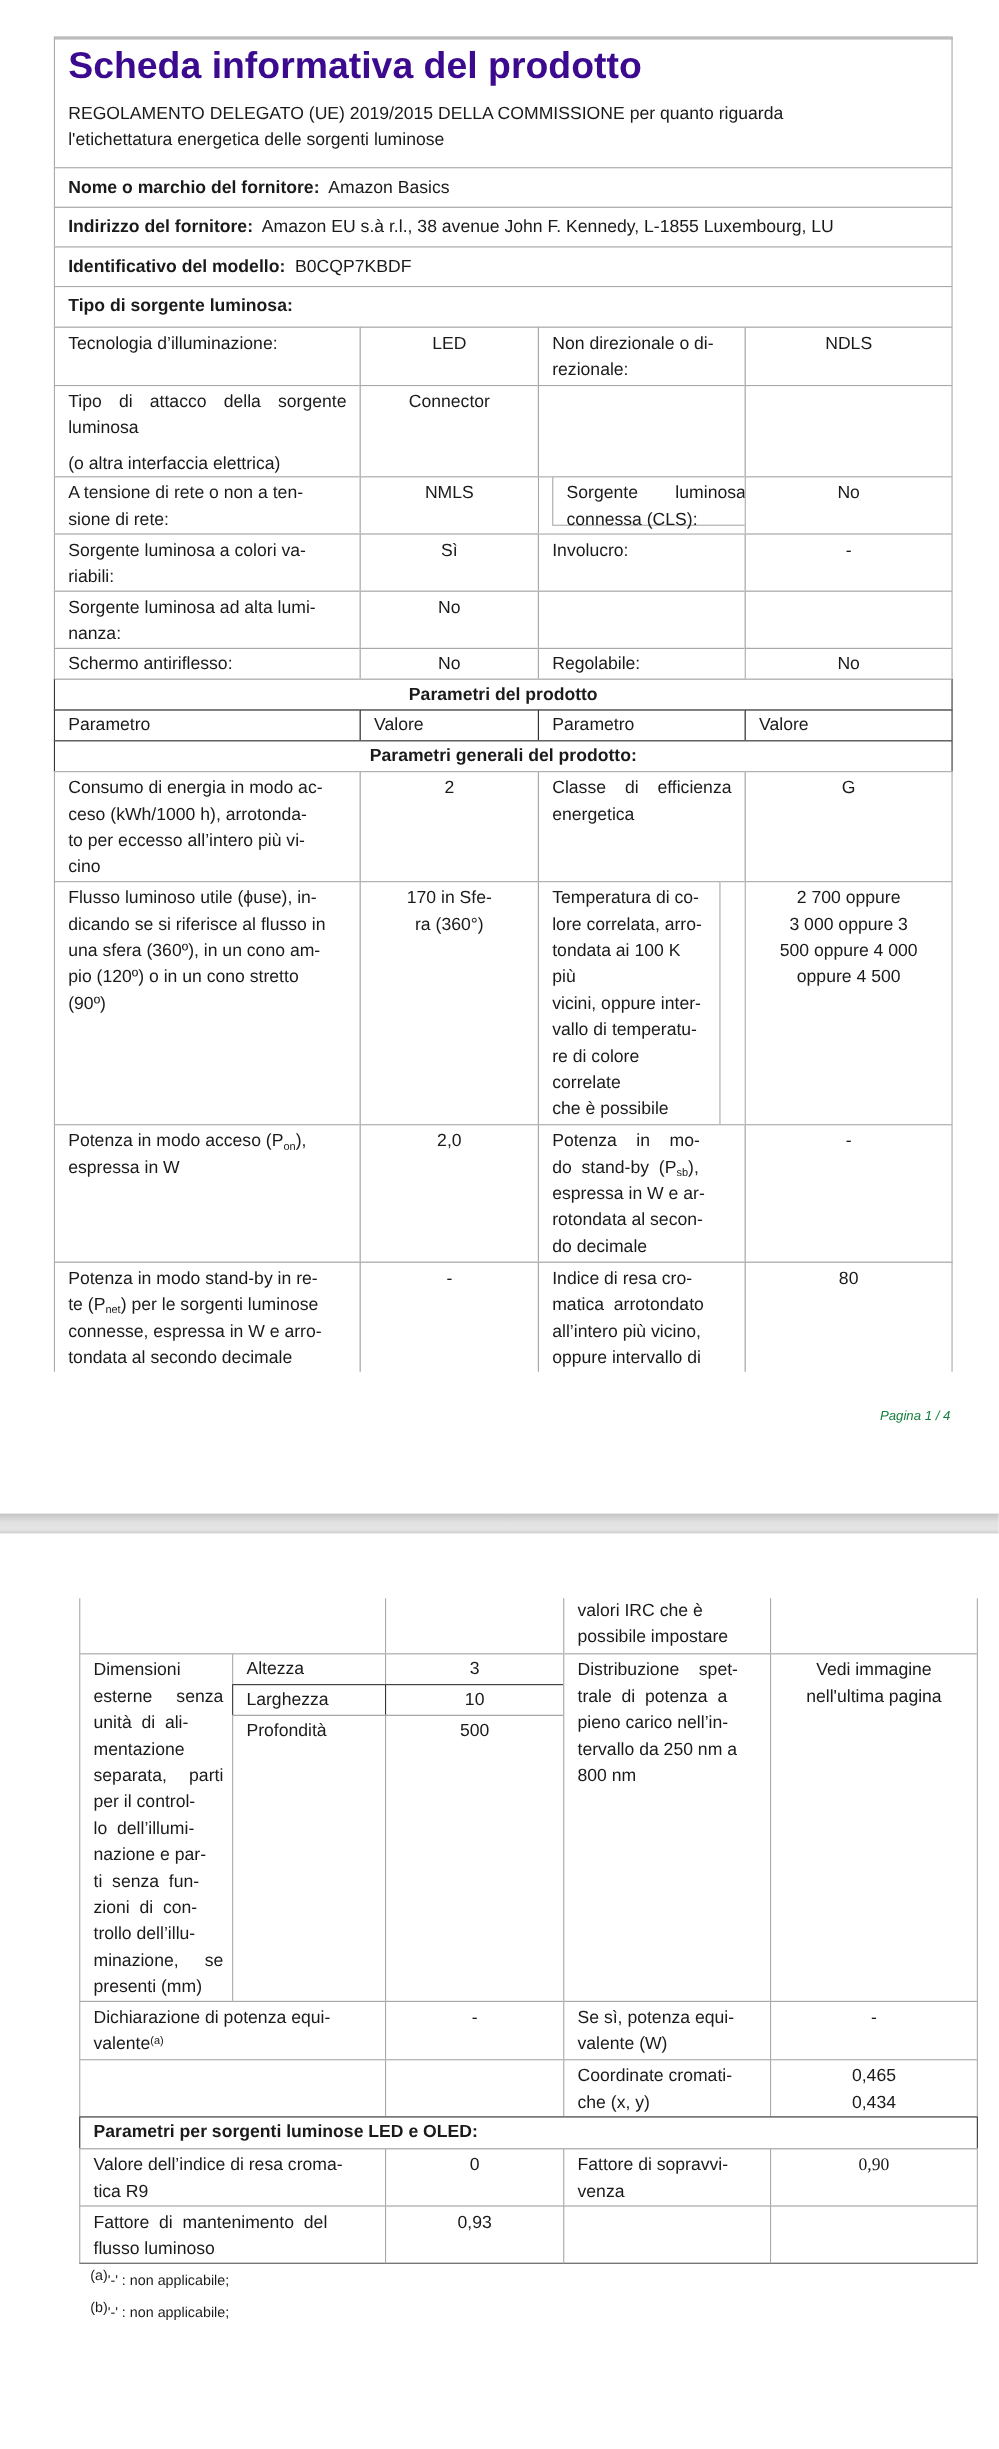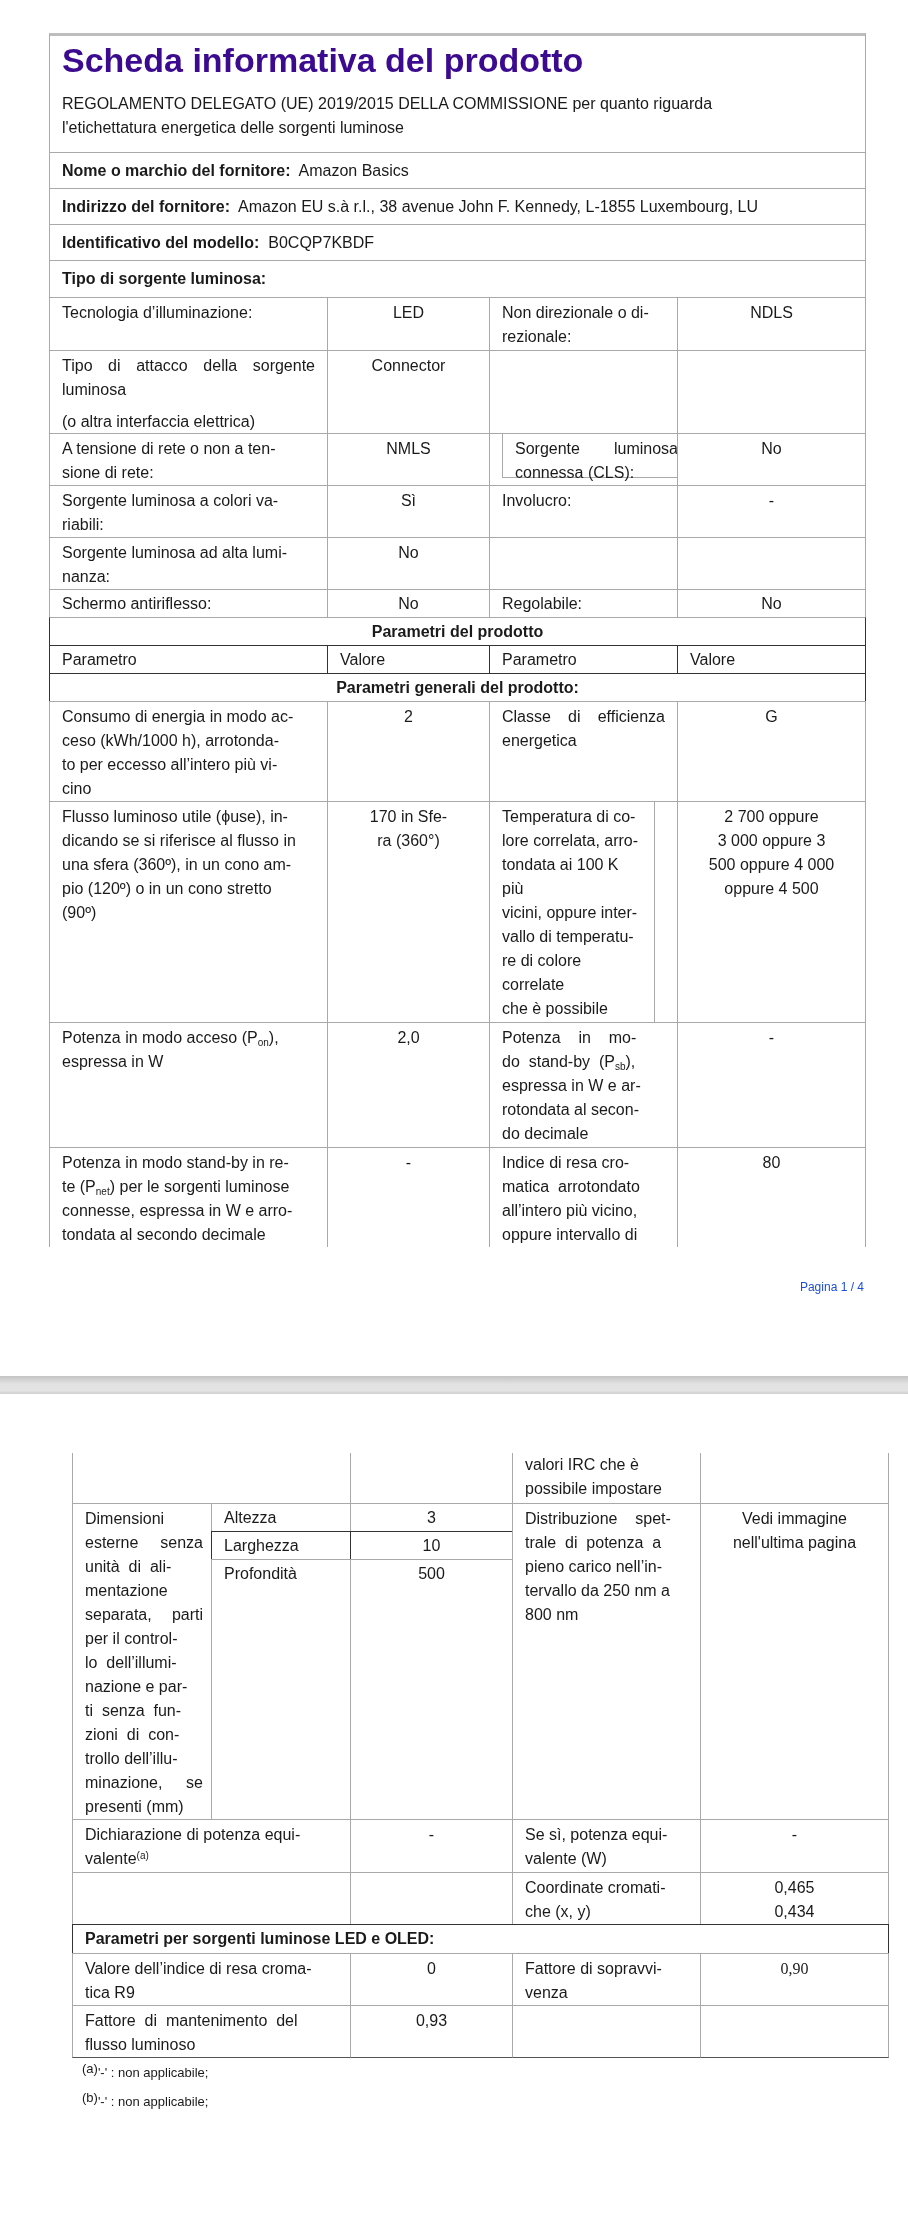--- a/index.html
+++ b/index.html
@@ -6,21 +6,21 @@
   body { width:908px; height:2226px; background:#ffffff; position:relative; overflow:hidden;
          font-family:"Liberation Sans", "DejaVu Sans", sans-serif; color:#1a1a1a; }
   .abs { position:absolute; box-sizing:border-box; }
   .cell { position:absolute; box-sizing:border-box; border:1px solid #a9a9a9; font-size:16px; line-height:24px;
           padding:3px 12px 0 12px; background:#fff; }
   .cell.c { text-align:center; }
   .cell.j { text-align:justify; }
   .bold { font-weight:bold; }
   .dark { border-color:#333; }
   .title { color:#3b0a8f; font-weight:bold; font-size:34px; line-height:40px; }
-  .pagenum { font-size:12px; color:#1d4ed8; }
+  .pagenum { font-size:12px; color:#15803d;font-style:italic; }
   .gap { background:linear-gradient(#c4c4c4, #e2e2e2 45%, #e4e4e4 80%, #cfcfcf); }
   .foot { font-size:14px; line-height:18px; }
   sub { font-size:10px; vertical-align:-3px; line-height:0; }
   sup { font-size:10px; vertical-align:5px; line-height:0; }
 </style>
 </head>
 <body>
 
 <div class="abs" style="left:0;top:0;width:908px;height:1376px;">
 

